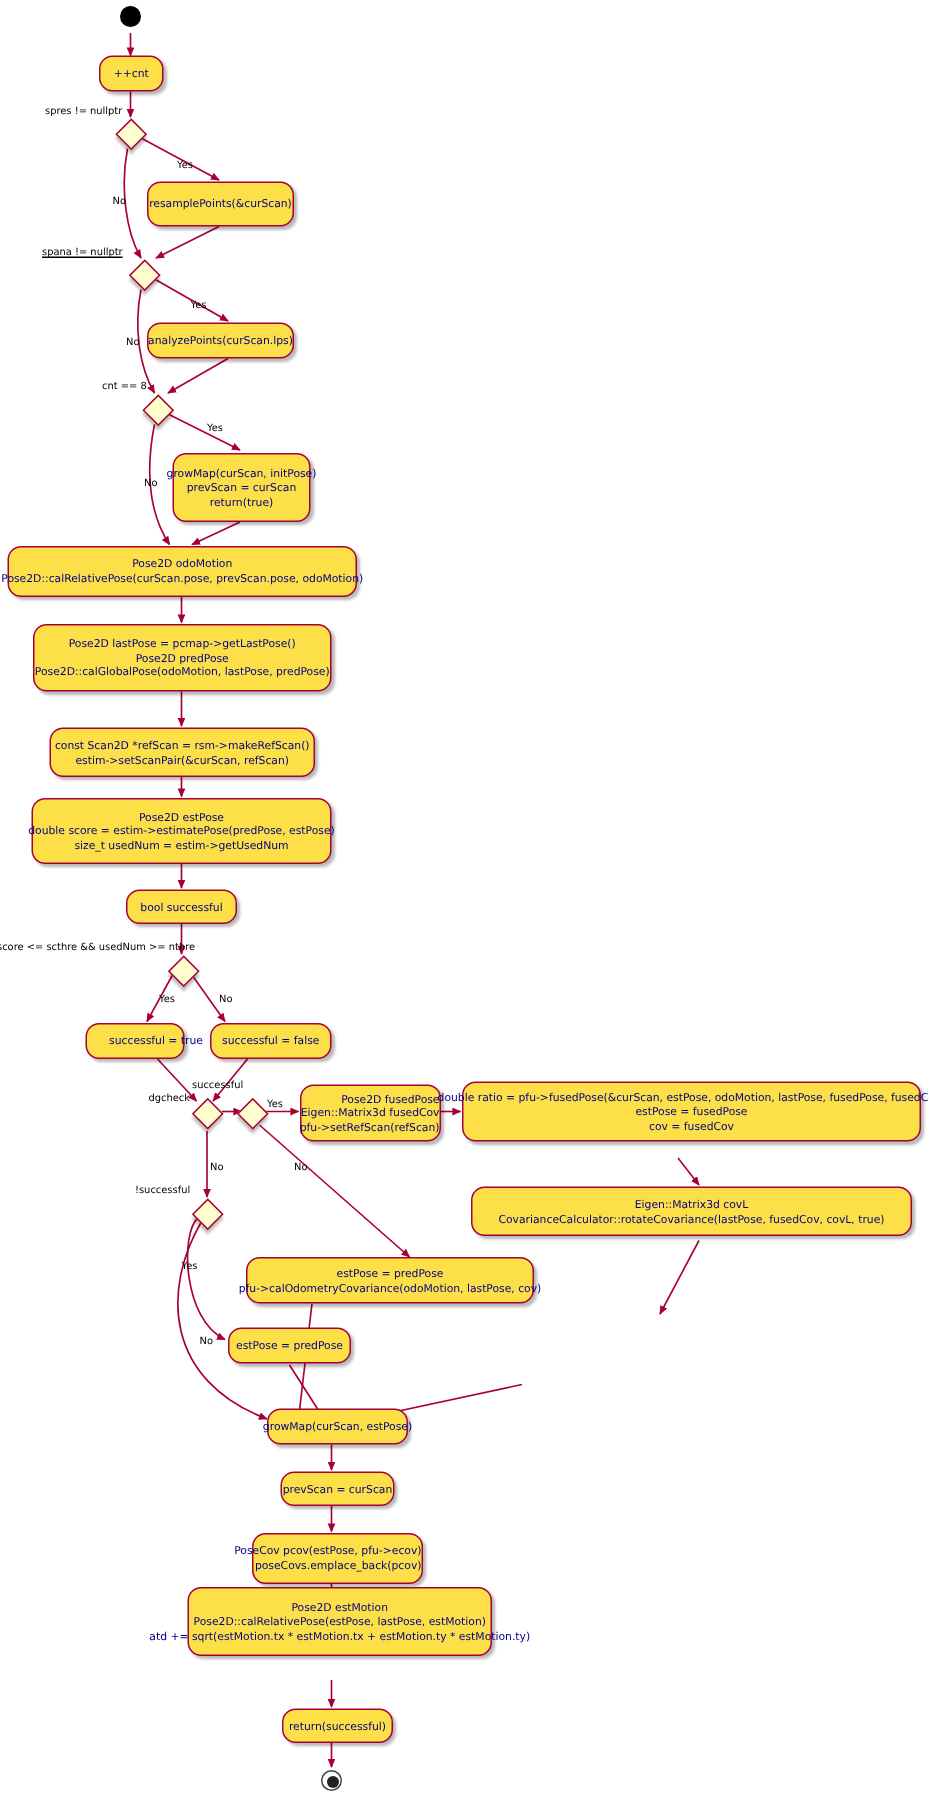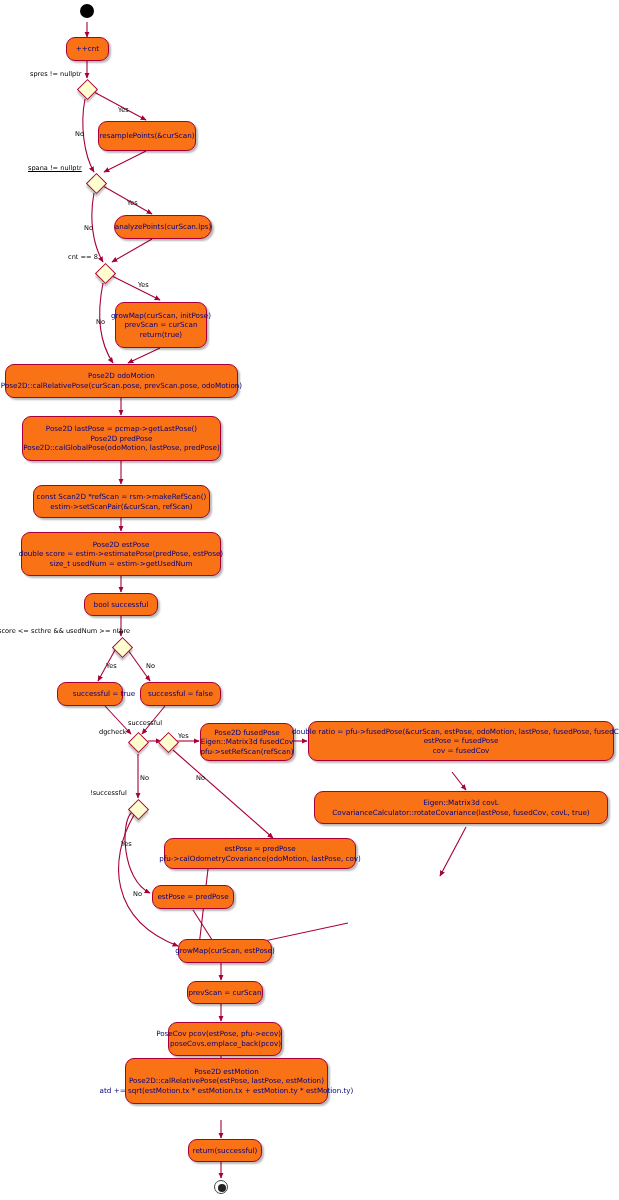--- a/index.html
+++ b/index.html
@@ -20,21 +20,21 @@
     left: 0;
     top: 0;
     width: 619px;
     height: 1200px;
     pointer-events: none;
   }
   
   .node {
     position: absolute;
     box-sizing: border-box;
-    background: #f97316;
+    background: #fde047;
     border: 1px solid #A80036;
     border-radius: 9px;
     color: #000080;
     font-size: 7.2px;
     line-height: 9.6px;
     text-align: center;
     display: flex;
     flex-direction: column;
     align-items: center;
     justify-content: center;
@@ -197,21 +197,21 @@
   <div class="diamond" style="left:131px; top:802px;"></div>
 
   <div class="node" style="left:66px; top:37px; width:43px; height:24px;">
     <span class="ln">++cnt</span>
   </div>
 
   <div class="node" style="left:98px; top:121px; width:98px; height:30px;">
     <span class="ln">resamplePoints(&amp;curScan)</span>
   </div>
 
-  <div class="node" style="left:114px; top:215px; width:98px; height:24px;border-radius:12px;">
+  <div class="node" style="left:98px; top:215px; width:98px; height:24px;">
     <span class="ln">analyzePoints(curScan.lps)</span>
   </div>
 
   <div class="node" style="left:115px; top:302px; width:92px; height:46px;">
     <span class="ln">growMap(curScan, initPose)</span>
     <span class="ln">prevScan = curScan</span>
     <span class="ln">return(true)</span>
   </div>
 
   <div class="node" style="left:5px; top:364px; width:233px; height:34px;">
@@ -241,21 +241,21 @@
   </div>
 
   <div class="node" style="left:57px; top:682px; width:66px; height:24px;padding-left:28px;">
     <span class="ln">successful = true</span>
   </div>
 
   <div class="node" style="left:140px; top:682px; width:81px; height:24px;">
     <span class="ln">successful = false</span>
   </div>
 
-  <div class="node" style="left:200px; top:723px; width:94px; height:38px;">
+  <div class="node" style="left:200px; top:723px; width:94px; height:38px;align-items:flex-end;">
     <span class="ln">Pose2D fusedPose</span>
     <span class="ln">Eigen::Matrix3d fusedCov</span>
     <span class="ln">pfu-&gt;setRefScan(refScan)</span>
   </div>
 
   <div class="node" style="left:308px; top:721px; width:306px; height:40px;">
     <span class="ln">double ratio = pfu-&gt;fusedPose(&amp;curScan, estPose, odoMotion, lastPose, fusedPose, fusedCov)</span>
     <span class="ln">estPose = fusedPose</span>
     <span class="ln">cov = fusedCov</span>
   </div>

